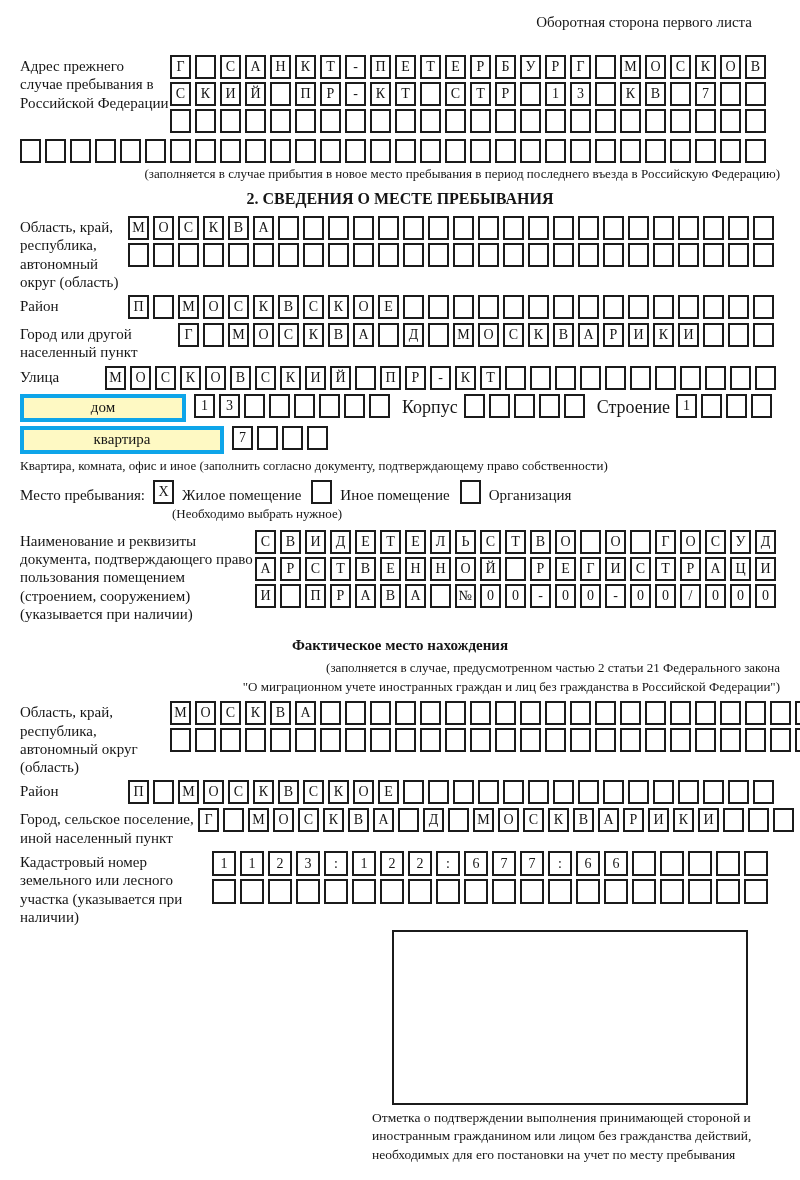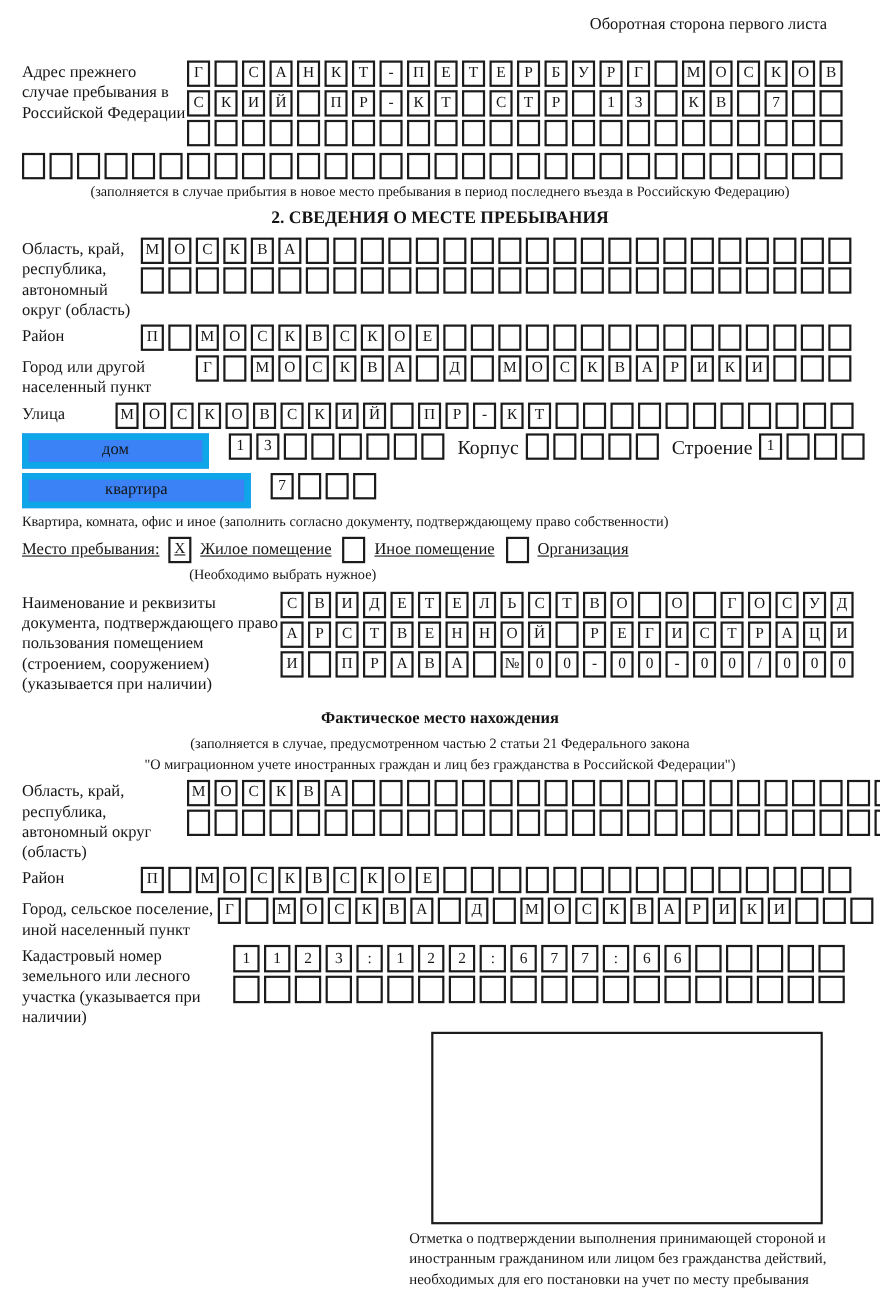--- a/index.html
+++ b/index.html
@@ -22,36 +22,36 @@
   .cellcol{display:flex;flex-direction:column;row-gap:3px;}
   .cellrow{display:flex;flex-wrap:nowrap;}
   .cell{
     display:inline-flex;align-items:center;justify-content:center;
     width:17px;height:20px;border:2px solid #1b1b1b;margin-right:4px;
     font-size:14px;line-height:1;box-sizing:content-box;flex:0 0 auto;
     background:#fff;
   }
   .cell.lg{width:20px;height:21px;}
   .caption{font-size:13px;margin:3px 0 6px 0;}
-  .caption.center{text-align:center;}
+  .caption.center{text-align:right;}
   .sec-title{font-size:16px;font-weight:bold;text-align:center;margin:8px 0 8px 0;}
   .sub-title{font-size:15px;font-weight:bold;text-align:center;margin:14px 0 6px 0;}
   .labelbox{
-    border:6px solid #0ea5e9;height:20px;display:flex;align-items:center;justify-content:center;
-    font-size:15px;box-sizing:content-box;flex:0 0 auto;margin-right:18px;background:#3b82f6;
+    border:4px solid #0ea5e9;height:20px;display:flex;align-items:center;justify-content:center;
+    font-size:15px;box-sizing:content-box;flex:0 0 auto;margin-right:8px;background:#fef9c3;
   }
   .lb-house{width:158px;}
   .lb-apt{width:196px;}
   .inline-label{font-size:18px;margin:0 6px 0 8px;padding-top:3px;flex:0 0 auto;}
   .checkbox{
     display:inline-flex;align-items:center;justify-content:center;
     width:17px;height:20px;border:2px solid #1b1b1b;font-size:14px;
     box-sizing:content-box;flex:0 0 auto;background:#fff;
   }
-  .stay-row{display:flex;align-items:center;margin:6px 0 0 0;font-size:15px;text-decoration:underline;}
+  .stay-row{display:flex;align-items:flex-end;margin:6px 0 0 0;font-size:15px;}
   .stay-row .opt{margin:2px 10px 0 8px;}
   .stay-row .lbl{margin-top:2px;margin-right:8px;}
   .stay-hint{font-size:13px;margin:2px 0 8px 152px;}
   .stamp-box{
     width:352px;height:171px;border:2px solid #1b1b1b;
     margin:4px 0 4px 372px;background:#fff;
   }
   .stamp-caption{
     width:392px;margin-left:352px;text-align:left;font-size:13.5px;line-height:1.35;
   }

